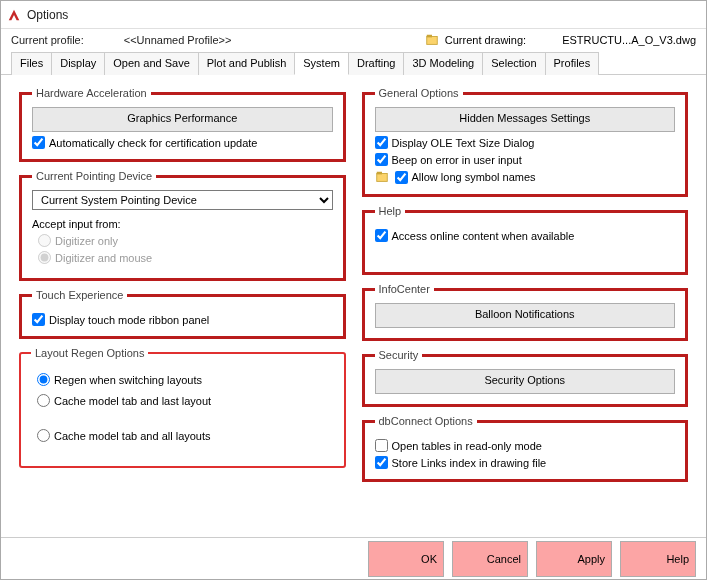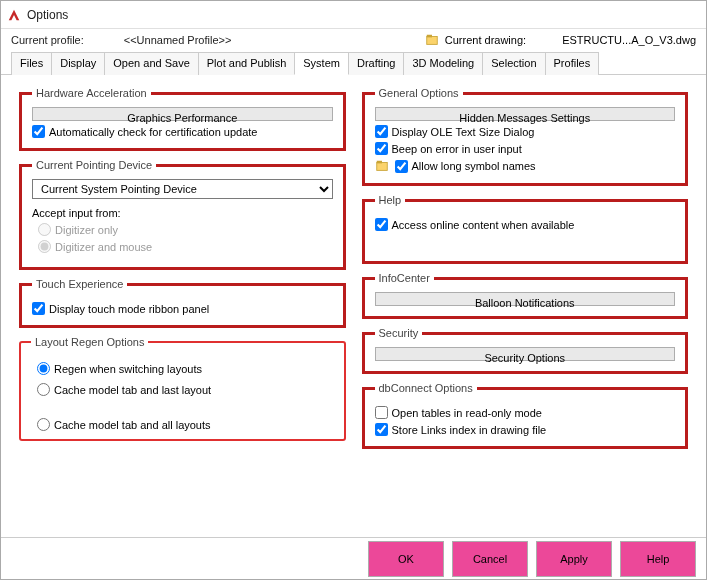--- a/index.html
+++ b/index.html
@@ -22,36 +22,36 @@
   .tabs { display:flex; padding: 0 10px; border-bottom: 1px solid #ccc; margin-top: 2px; }
   .tab { padding: 4px 8px 5px 8px; background:#f7f7f7; border:1px solid #ccc; border-bottom:none; margin-right:-1px; cursor:pointer; position:relative; top:1px; }
   .tab.active { background:#fff; border-bottom:1px solid #fff; top:1px; z-index:2; }
 
   .content { display:flex; padding: 6px 10px 0 10px; }
   .col { flex:1; padding: 0 8px; }
 
   fieldset { border:3px solid #b91c1c; margin: 6px 0 8px 0; padding: 8px 10px 10px 10px; }
   legend { color:#444; padding: 0 4px; }
 
-  .wide-btn { display:block; width: 100%; height: 14px; background:#e9e9e9; border:1px solid #adadad; cursor:pointer; text-align:center; line-height:20px; }
+  .wide-btn { display:block; width: 100%; height: 25px; background:#e9e9e9; border:1px solid #adadad; cursor:pointer; text-align:center; line-height:20px; }
 
   .chk-row { display:flex; align-items:center; margin: 4px 0 0 0; }
   .chk-row input { margin: 0 4px 0 0; }
   .chk-row .pad-icon { width:14px; height:14px; margin-right:6px; }
 
   .combo { width:100%; height:20px; border:1px solid #7a7a7a; background:#fff; padding:0 4px; }
 
   .radio-row { display:flex; align-items:center; margin: 4px 0; }
   .radio-row input { margin: 0 4px 0 0; }
   .disabled { color:#9b9b9b; }
 
   .highlight-box { border: 2px solid #e03030; border-radius: 3px; }
 
   .footer { position:absolute; left:0; right:0; bottom:0; height: 42px; border-top: 1px solid #ccc; display:flex; justify-content:flex-end; align-items:center; padding: 0 10px; gap: 8px; background:#fff;}
-  .footer button { width: 76px; height: 36px; background:#ec4899; border:1px solid #adadad; cursor:pointer; }
+  .footer button { width: 76px; height: 36px; background:#fca5a5; border:1px solid #adadad; cursor:pointer;text-align:right; }
 
   .sub-indent { margin-left: 6px; }
 </style>
 </head>
 <body>
 
 <div class="titlebar">
   <svg class="app-icon" viewBox="0 0 16 16">
       <path d="M2 14 L8 2 L14 14 L11 14 L8 8 L5 14 Z" fill="#c62828"></path>
     </svg>
@@ -116,21 +116,21 @@
     </fieldset>
 
     <fieldset>
       <legend>Touch Experience</legend>
       <div class="chk-row">
         <input type="checkbox" checked="" style="">
         <span>Display touch mode ribbon panel</span>
       </div>
     </fieldset>
 
-    <fieldset class="highlight-box" style="padding-bottom:4px">
+    <fieldset class="highlight-box" style="padding-bottom:20px">
       <legend>Layout Regen Options</legend>
       <div class="radio-row sub-indent" style="margin-top:6px">
         <input type="radio" name="lr" checked="" style="">
         <span>Regen when switching layouts</span>
       </div>
       <div class="radio-row sub-indent" style="margin-top:8px">
         <input type="radio" name="lr" style="">
         <span>Cache model tab and last layout</span>
       </div>
       <div class="radio-row sub-indent" style="margin-top:22px">

